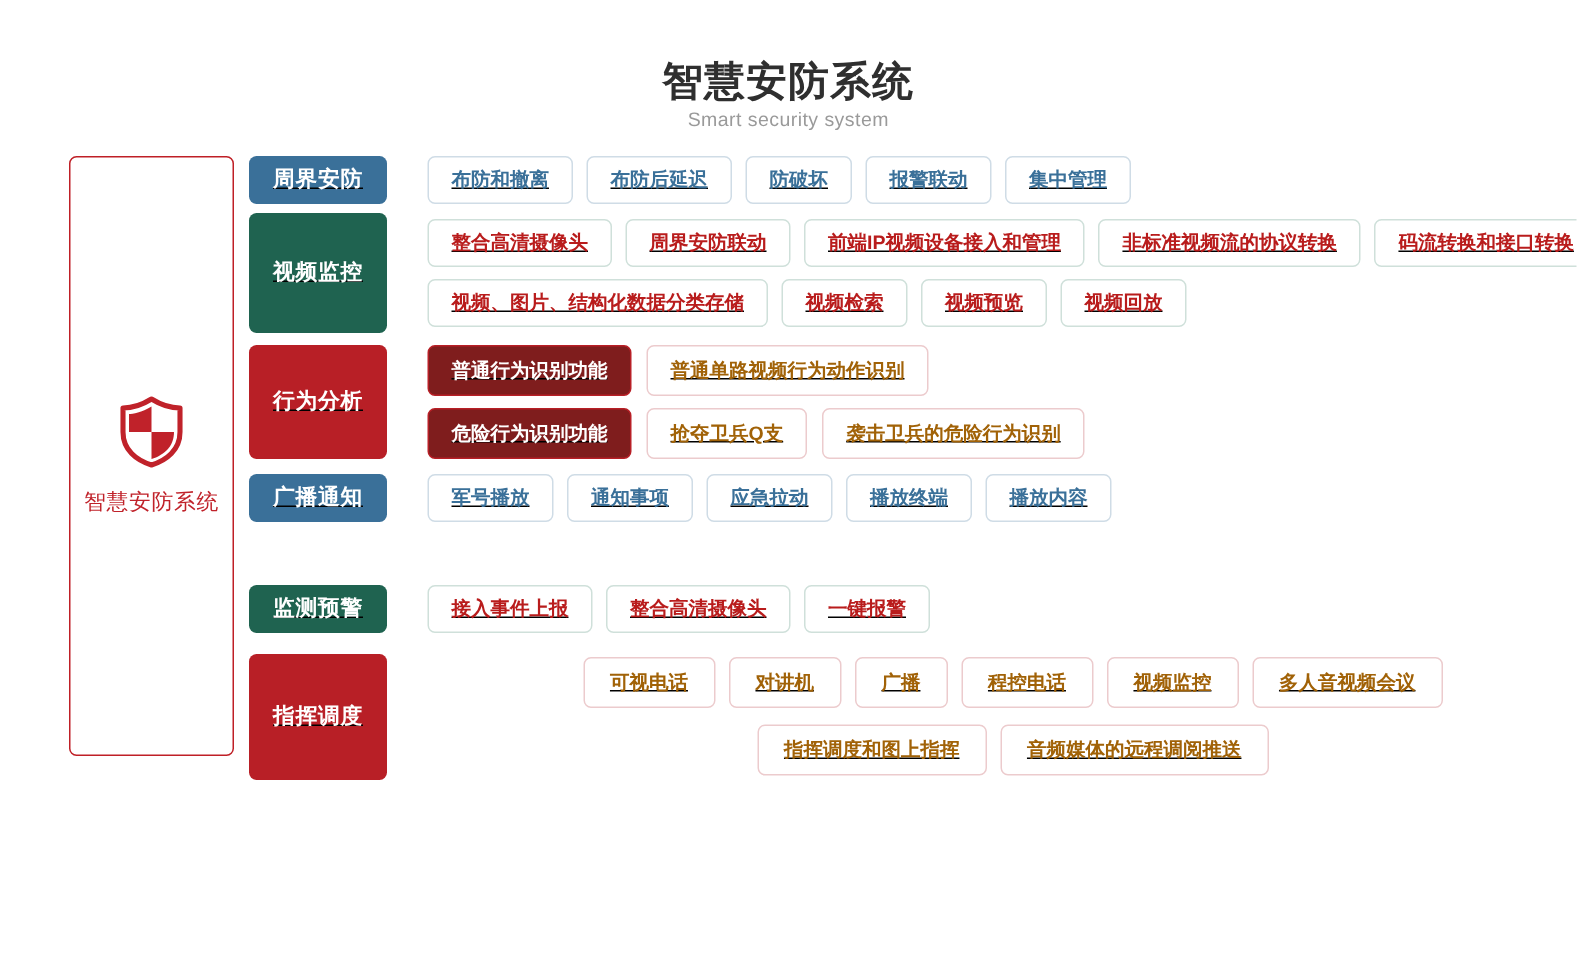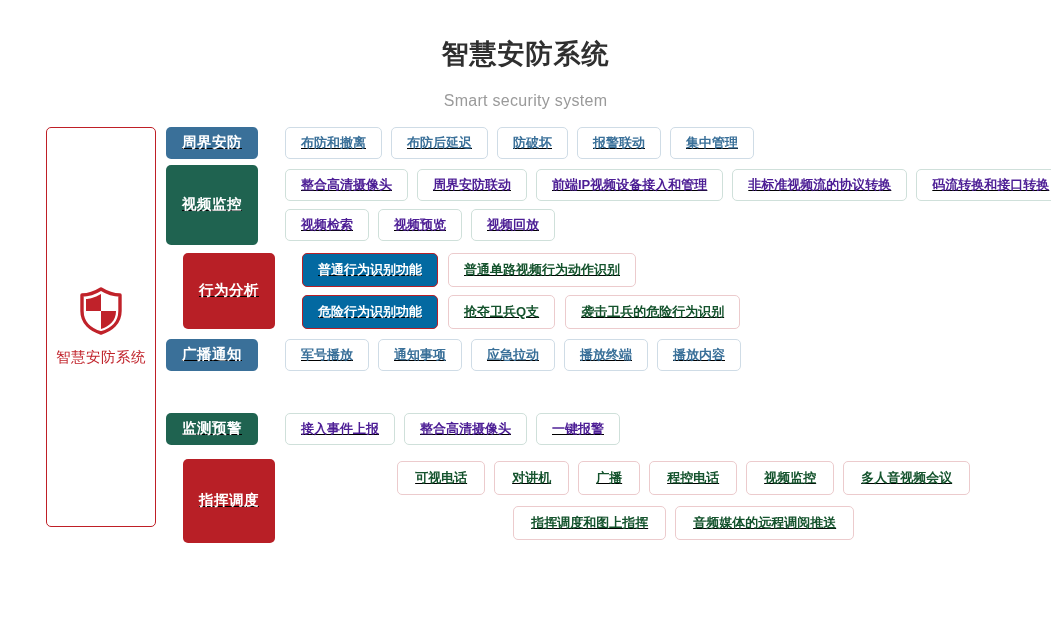--- a/index.html
+++ b/index.html
@@ -21,22 +21,22 @@
     padding-top: 38px;
   }
   .header-title {
     font-size: 27px;
     font-weight: bold;
     color: #2f2f2f;
     letter-spacing: 1px;
     line-height: 1.25;
   }
   .header-subtitle {
-    margin-top: 20px;
-    font-size: 16px;
+    margin-top: 0;
+    font-size: 13px;
     color: #9a9a9a;
     font-weight: normal;
     letter-spacing: .3px;
   }
 
   
   .diagram {
     position: relative;
     margin-top: 17px;
     padding-left: 46px;
@@ -90,21 +90,21 @@
     color: #ffffff;
     font-size: 14.5px;
     font-weight: bold;
     display: flex;
     align-items: center;
     justify-content: center;
     letter-spacing: .5px;
   }
   .cat.blue  { background: #3a7099; }
   .cat.green { background: #1f6350; }
-  .cat.red   { background: #b81f26; margin-left: 17px; }
+  .cat.red   { background: #b81f26; }
 
   .items {
     margin-left: 10px;
     display: flex;
     flex-direction: column;
     justify-content: center;
     gap: 8px;
     flex: 1 1 auto;
     padding-left: 17px;
   }
@@ -125,28 +125,28 @@
     font-weight: bold;
     white-space: nowrap;
     background: #ffffff;
   }
   .pill.blue {
     border: 1.2px solid #cfdce6;
     color: #3a7099;
   }
   .pill.green {
     border: 1.2px solid #cfe0da;
-    color: #4c1d95;
+    color: #b91c1c;
   }
   .pill.red {
     border: 1.2px solid #eccbcd;
-    color: #14532d;
+    color: #a16207;
   }
   .pill.red.filled {
-    background: #0369a1;
+    background: #7f1d1d;
     border-color: #b81f26;
     color: #ffffff;
   }
 
   
   .row.r-perimeter .cat { height: 32px; }
   .row.r-video .cat     { height: 80px; }
   .row.r-behavior .cat  { height: 76px; }
   .row.r-broadcast .cat { height: 32px; text-align: right; }
   .row.r-monitor .cat   { height: 32px; }
@@ -201,20 +201,21 @@
       <div class="cat green">视频监控</div>
       <div class="items">
         <div class="item-line">
           <div class="pill green">整合高清摄像头</div>
           <div class="pill green">周界安防联动</div>
           <div class="pill green">前端IP视频设备接入和管理</div>
           <div class="pill green">非标准视频流的协议转换</div>
           <div class="pill green">码流转换和接口转换</div>
         </div>
         <div class="item-line">
+          <div class="pill green">视频、图片、结构化数据分类存储</div>
           <div class="pill green">视频检索</div>
           <div class="pill green">视频预览</div>
           <div class="pill green">视频回放</div>
         </div>
       </div>
     </div>
 
     <div class="row r-behavior">
       <div class="cat red">行为分析</div>
       <div class="items">

